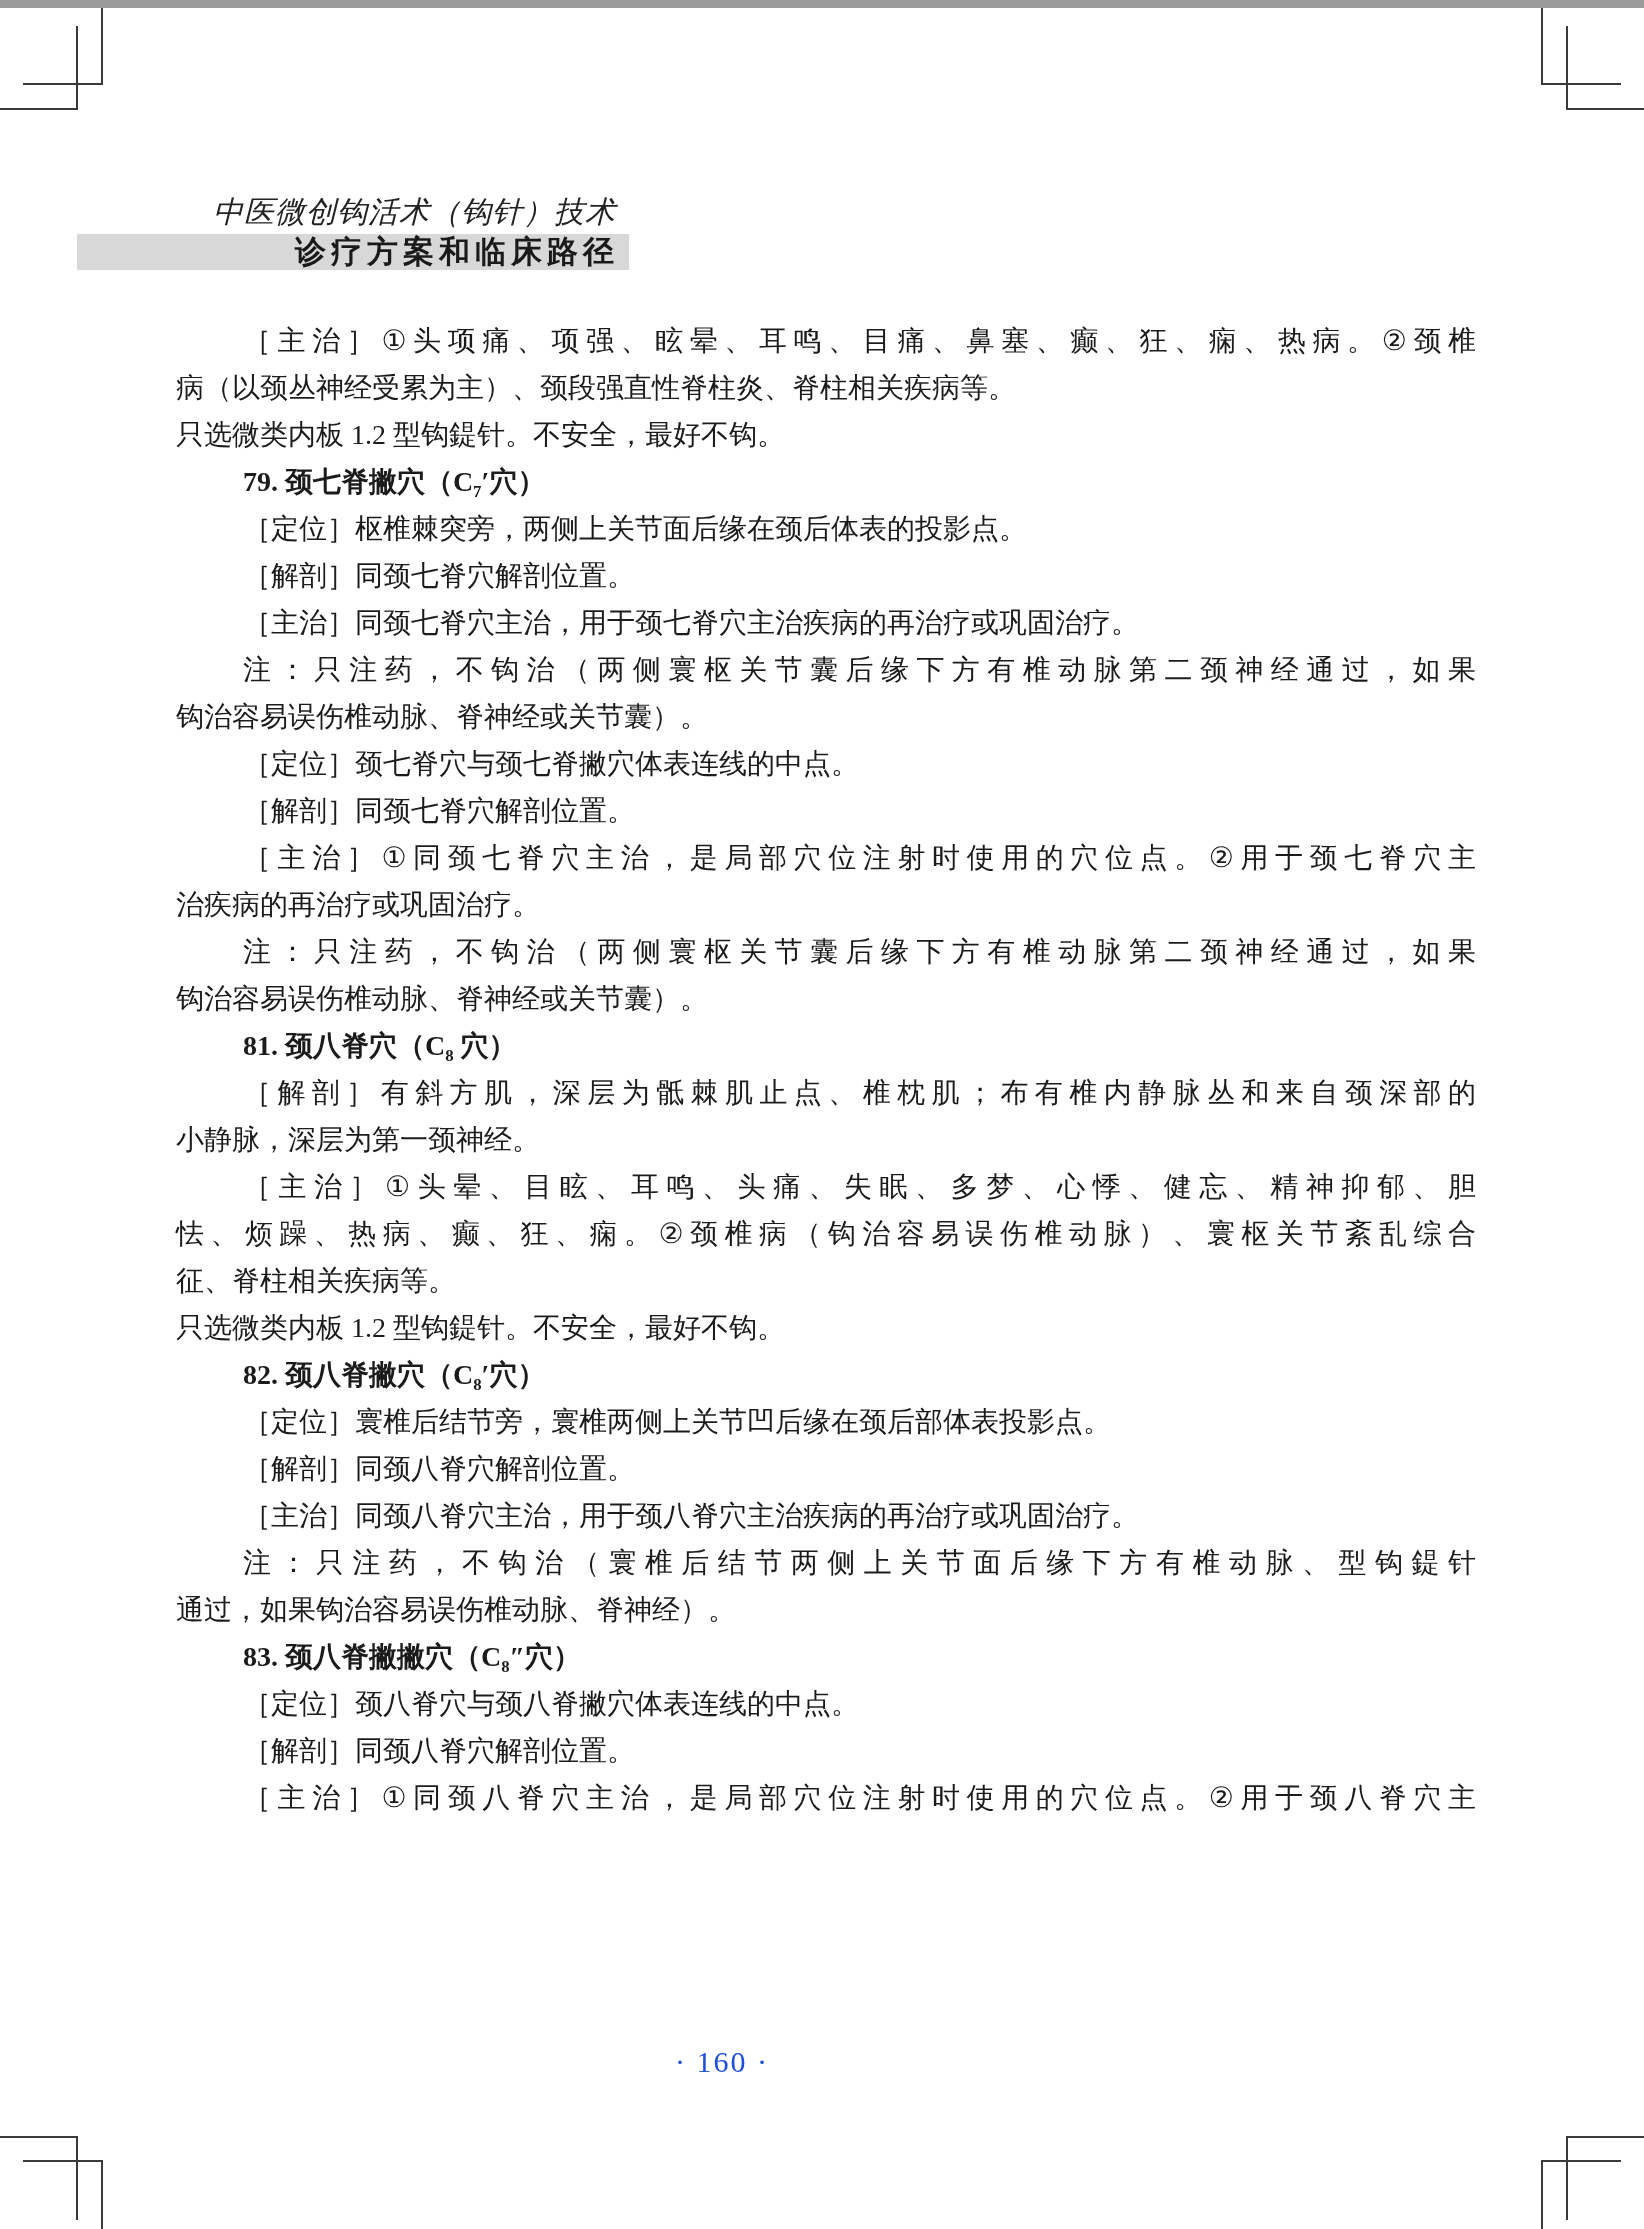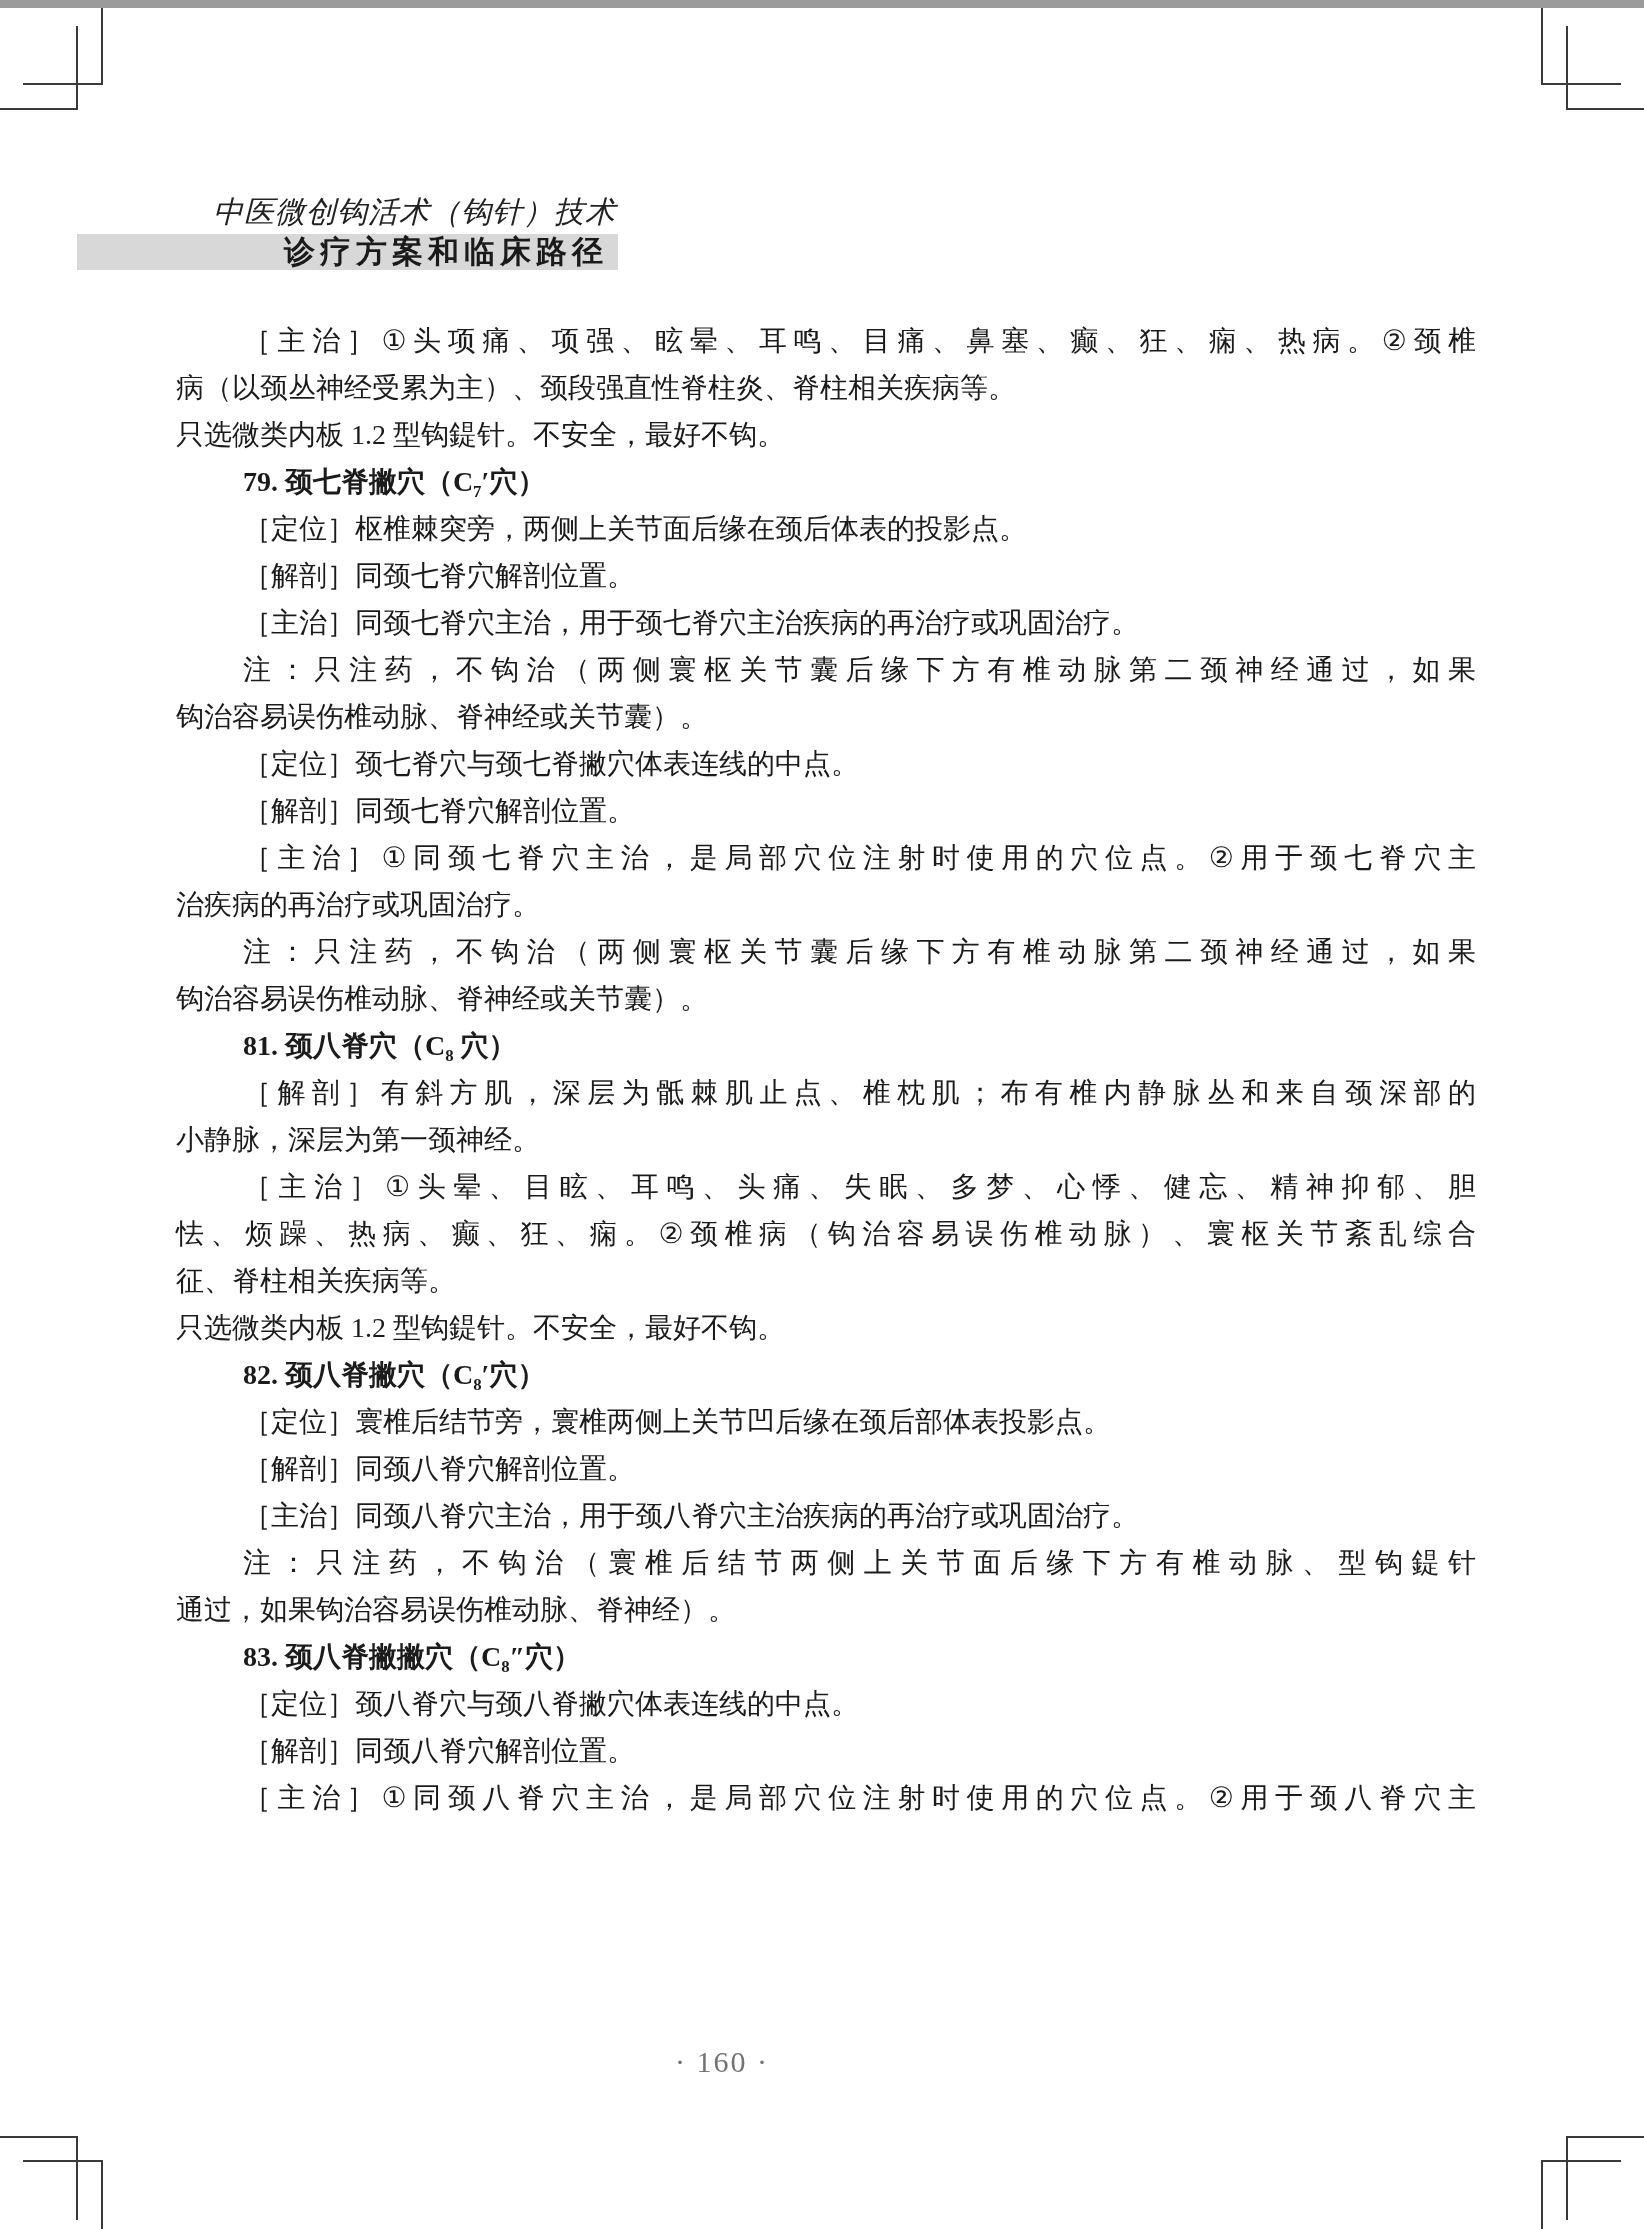--- a/index.html
+++ b/index.html
@@ -31,20 +31,21 @@
     font-family: "Liberation Serif", "DejaVu Serif", serif;
     white-space: nowrap;
   }
   .section-bar {
     position: absolute;
     top: 226px;
     left: 77px;
     width: 541px;
     height: 36px;
     background: #d8d8d8;
+    padding-left: 11px;
   }
   .section-title {
     position: absolute;
     right: 10px;
     top: 0;
     line-height: 36px;
     font-size: 31px;
     font-weight: bold;
     letter-spacing: 5px;
     color: #1a1a1a;
@@ -75,21 +76,21 @@
   .line.bold { font-weight: bold; white-space: nowrap; }
 
   .page-number {
     position: absolute;
     top: 2037px;
     left: 0;
     width: 1444px;
     text-align: center;
     font-size: 30px;
     letter-spacing: 2px;
-    color: #737373;
+    color: #1d4ed8;
   }
 </style>
 </head>
 <body>
 
 <div class="page">
 
   <div class="seg" style="left:101px; top:0;      width:2px;  height:77px;"></div>
   <div class="seg" style="left:23px;  top:75px;   width:80px; height:2px;"></div>
   <div class="seg" style="left:76px;  top:18px;   width:2px;  height:84px;"></div>

